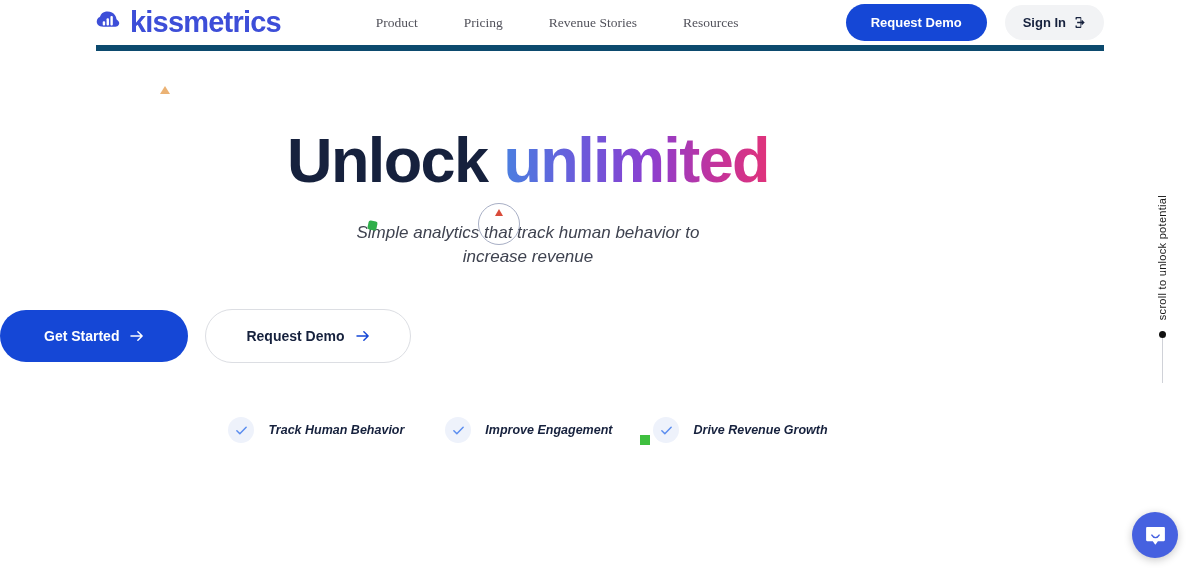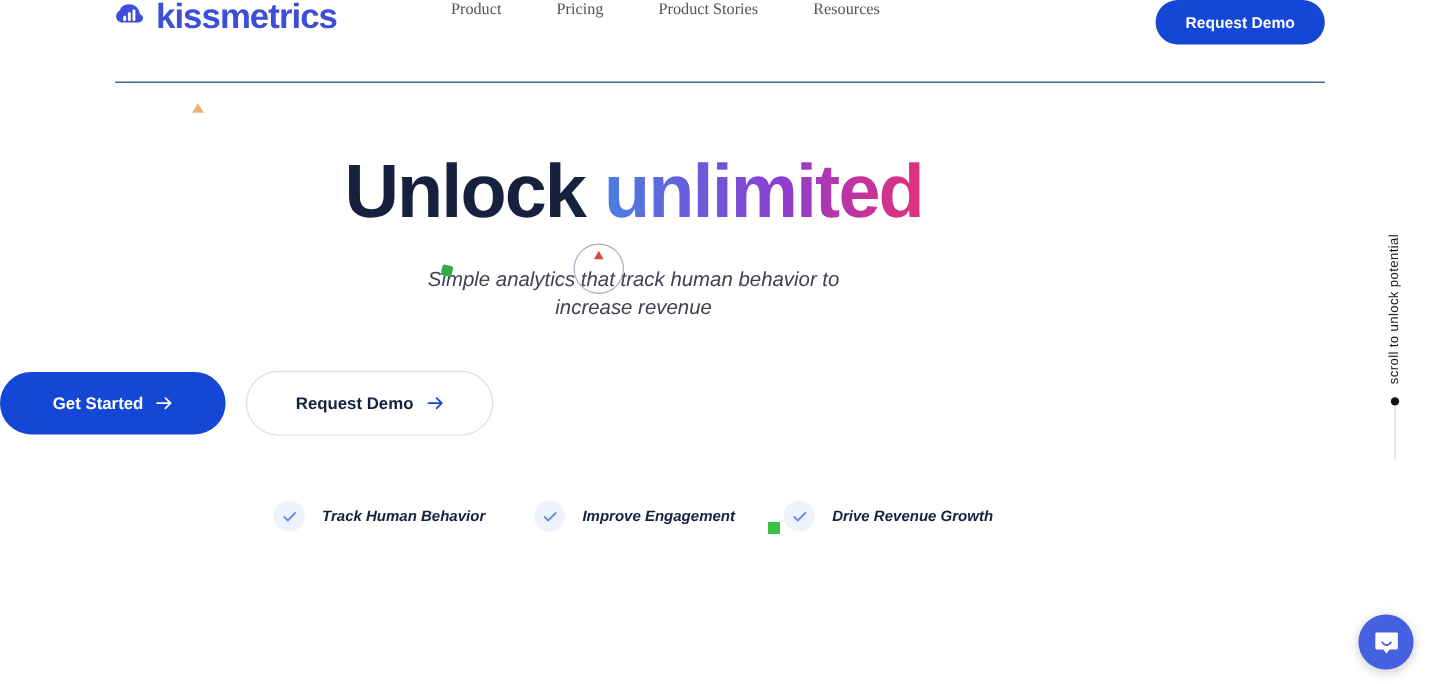--- a/index.html
+++ b/index.html
@@ -6,23 +6,23 @@
   html, body {
     width:1200px; height:570px;
     background:#ffffff;
     font-family:"Liberation Sans", sans-serif;
     overflow:hidden;
   }
   .page { position:relative; width:1200px; height:570px; background:#fff; }
 
   
   .header {
-    position:absolute; left:96px; top:0; width:1008px; height:69px;
-    display:flex; align-items:flex-start;
-    border-bottom:1px solid #0c4a6e;
+    position:absolute; left:96px; top:0; width:1008px; height:51px;
+    display:flex; align-items:center;
+    border-bottom:6px solid #0c4a6e;
   }
   .brand { display:flex; align-items:center; gap:9px; }
   .brand-mark { width:25px; height:25px; display:block; }
   .brand-name {
     font-size:29px; font-weight:700; color:#3d4ed8;
     letter-spacing:-0.8px; line-height:1;
   }
 
   .nav { display:flex; align-items:center; margin-left:95px; }
   .nav-link {
@@ -176,26 +176,35 @@
           <rect x="11" y="8.6" width="2.5" height="7.6" rx="1" fill="#fff"></rect>
           <rect x="15" y="6.2" width="2.5" height="10" rx="1" fill="#fff"></rect>
         </svg>
       </span>
       <span class="brand-name">kissmetrics</span>
     </div>
 
     <nav class="nav">
       <span class="nav-link">Product</span>
       <span class="nav-link">Pricing</span>
-      <span class="nav-link">Product Stories</span>
+      <span class="nav-link">Revenue Stories</span>
       <span class="nav-link">Resources</span>
     </nav>
 
     <div class="header-actions">
       <button class="btn-demo-top">Request Demo</button>
+      <button class="btn-signin">
+        <span>Sign In</span>
+        <span>
+          <svg class="signin-icon" viewBox="0 0 16 16" fill="#16213d">
+            <path d="M9.2 1.2H4.1c-.6 0-1 .5-1 1v2.1h1.6V2.8h4.5v10.4H4.7v-1.5H3.1v2.1c0 .6.4 1 1 1h5.1c.6 0 1-.4 1-1V2.2c0-.5-.4-1-1-1z"></path>
+            <path d="M11.2 5 10 6.2l1 1H5.1v1.6H11l-1 1 1.2 1.2L14.4 8 11.2 5z"></path>
+          </svg>
+        </span>
+      </button>
     </div>
   </div>
 
   <div class="hero">
 
     <span class="deco-triangle"></span>
 
     <h1 class="headline">
       <span class="h-line">
         <span class="dark">Unlock</span><span> </span><span class="grad-a">unlimited</span>

